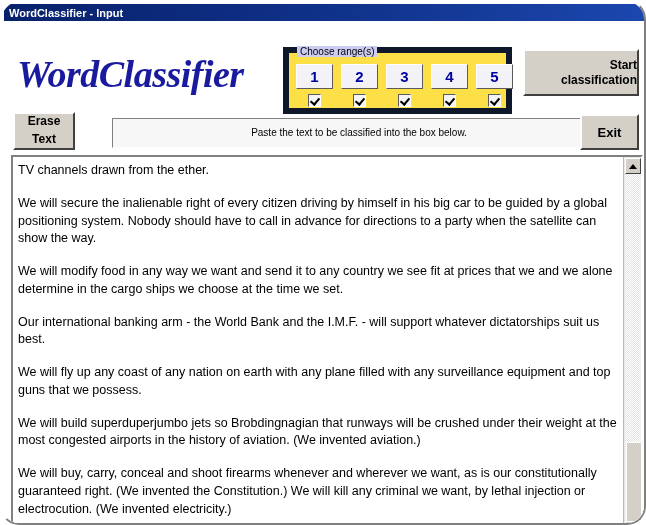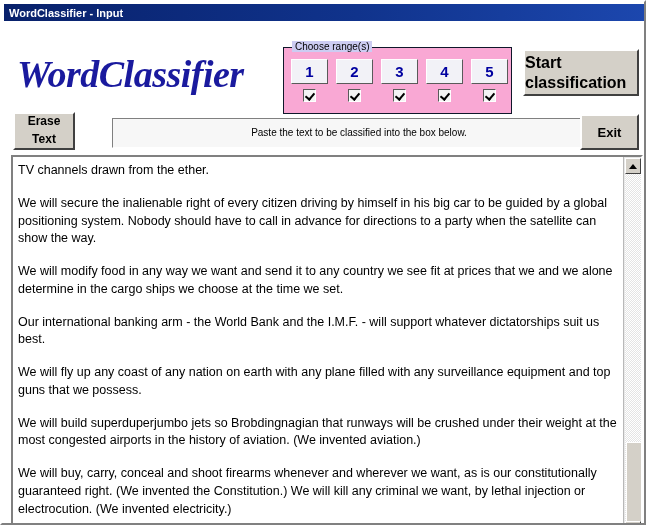--- a/index.html
+++ b/index.html
@@ -14,20 +14,21 @@
     position: relative;
     width: 646px;
     height: 525px;
     box-sizing: border-box;
     background: #ffffff;
     border-top: 2px solid #ffffff;
     border-left: 2px solid #ffffff;
     border-right: 2px solid #808080;
     border-bottom: 2px solid #808080;
     overflow: hidden;
+    border-radius: 19px;
   }
 
   
   #title-bar {
     position: absolute;
     left: 2px; top: 2px;
     width: 642px;
     height: 17px;
     background: linear-gradient(to right, #08216b 0%, #10338c 55%, #1c47ae 100%);
     display: flex;
@@ -70,22 +71,22 @@
     line-height: 1;
   }
 
   
   #range-group {
     position: absolute;
     left: 279px;
     top: 26px;
     width: 229px;
     height: 67px;
-    background: #f9a8d4;
-    border: 1px solid #0f172a;
+    background: #fde047;
+    border: 6px solid #0f172a;
     box-sizing: border-box;
   }
   #range-group-title {
     position: absolute;
     left: 8px;
     top: -7px;
     background: #ccccf2;
     padding: 0 3px;
     font-size: 10px;
     color: #000000;
@@ -151,23 +152,23 @@
     width: 116px;
     height: 47px;
     background: #d4d0c8;
     border-top: 2px solid #ffffff;
     border-left: 2px solid #ffffff;
     border-right: 2px solid #404040;
     border-bottom: 2px solid #404040;
     box-sizing: border-box;
     display: flex;
     flex-direction: column;
-    align-items: flex-start;
-    justify-content: center;
-    font-size: 16px;
+    align-items: flex-end;
+    justify-content: center;
+    font-size: 12px;
     font-weight: bold;
     color: #000000;
     line-height: 1.25;
     cursor: default;
     font-family: "Liberation Sans", sans-serif;
   }
 
   
   #erase-btn {
     position: absolute;

